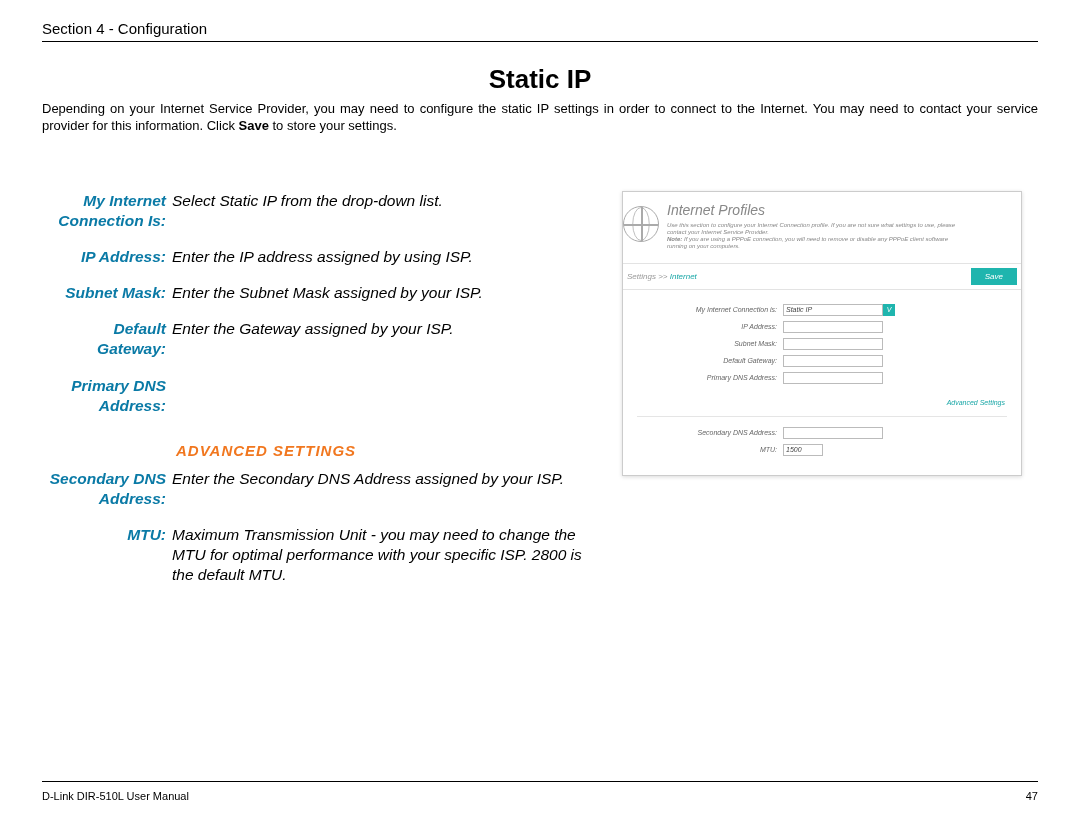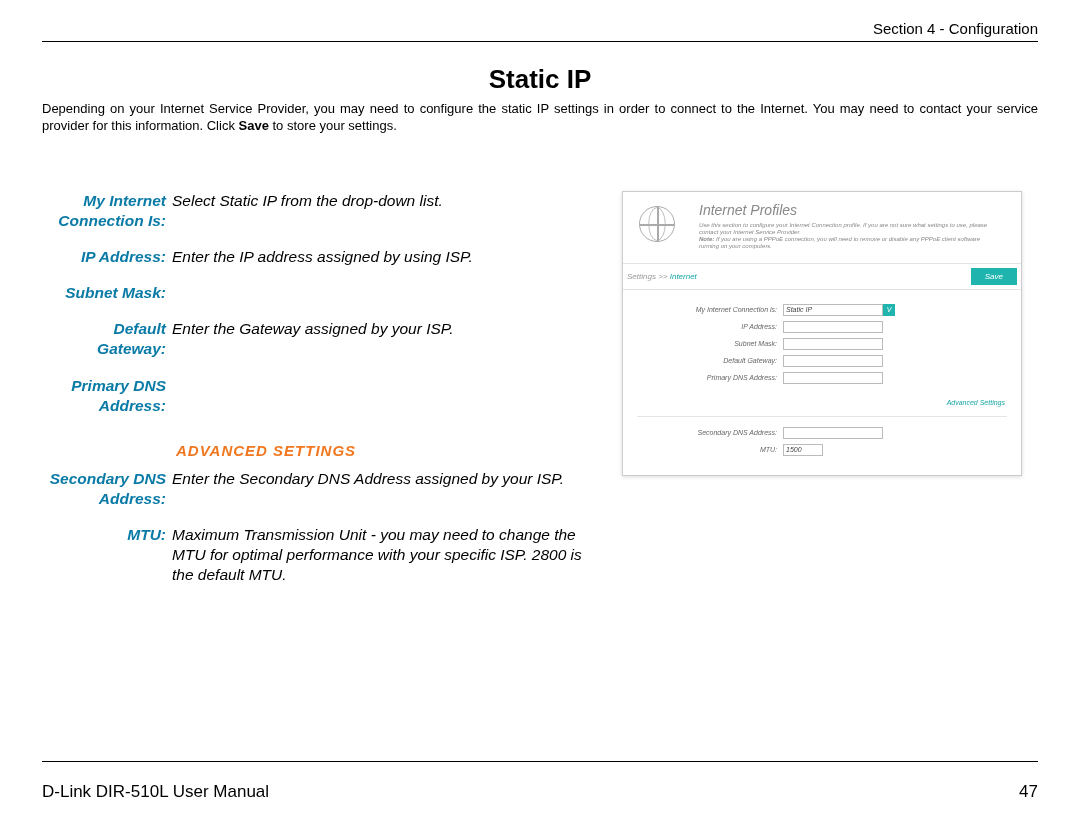--- a/index.html
+++ b/index.html
@@ -9,21 +9,20 @@
     height: 834px;
     background: #fff;
     color: #000;
     position: relative;
     padding: 20px 42px 0 42px;
   }
   .header-line {
     font-size: 15px;
     padding-bottom: 4px;
     border-bottom: 1px solid #000;
-    text-align: right;
   }
   .page-title {
     font-size: 26px;
     font-weight: 700;
     text-align: center;
     margin-top: 22px;
   }
   .intro {
     font-size: 13px;
     line-height: 1.3;
@@ -66,22 +65,22 @@
   .shot {
     flex: 0 0 400px;
     border: 1px solid #ccc;
     box-shadow: 0 1px 4px rgba(0,0,0,0.15);
     font-size: 7px;
     color: #444;
     background: #fff;
   }
   .shot-top {
     display: flex;
-    padding: 10px 16px 12px 16px;
-    gap: 24px;
+    padding: 10px 16px 12px 0;
+    gap: 8px;
     align-items: flex-start;
   }
   .globe {
     width: 36px; height: 36px;
     border: 1px solid #aaa;
     border-radius: 50%;
     flex: 0 0 36px;
     position: relative;
     margin-top: 4px;
   }
@@ -122,23 +121,23 @@
   .dd .caret { width: 12px; height: 12px; background: #1fb5ae; color:#fff;
     display:flex; align-items:center; justify-content:center; font-size:7px;}
   .adv-link { text-align: right; color: #1aa7a7; font-size: 7px; padding: 6px 16px;}
   .divider { border-top: 1px solid #e5e5e5; margin: 4px 14px; }
   .small-input { width: 40px; }
 
   .footer {
     position: absolute;
     left: 42px; right: 42px; bottom: 32px;
     border-top: 1px solid #000;
-    padding-top: 20px;
+    padding-top: 8px;
     display: flex; justify-content: space-between;
-    font-size: 17px;
+    font-size: 11px;
   }
 </style>
 </head>
 <body>
 
 <div class="header-line">Section 4 - Configuration</div>
 
 <h1 class="page-title">Static IP</h1>
 
 <p class="intro">
@@ -151,20 +150,21 @@
     <div class="def-row">
         <div class="def-label">My Internet Connection Is:</div>
         <div class="def-value">Select Static IP from the drop-down list.</div>
       </div>
     <div class="def-row">
         <div class="def-label">IP Address:</div>
         <div class="def-value">Enter the IP address assigned by using ISP.</div>
       </div>
     <div class="def-row">
         <div class="def-label">Subnet Mask:</div>
+        <div class="def-value">Enter the Subnet Mask assigned by your ISP.</div>
       </div>
     <div class="def-row">
         <div class="def-label">Default Gateway:</div>
         <div class="def-value">Enter the Gateway assigned by your ISP.</div>
       </div>
     <div class="def-row">
         <div class="def-label">Primary DNS Address:</div>
       </div>
 
     <div class="adv-head">ADVANCED SETTINGS</div>

